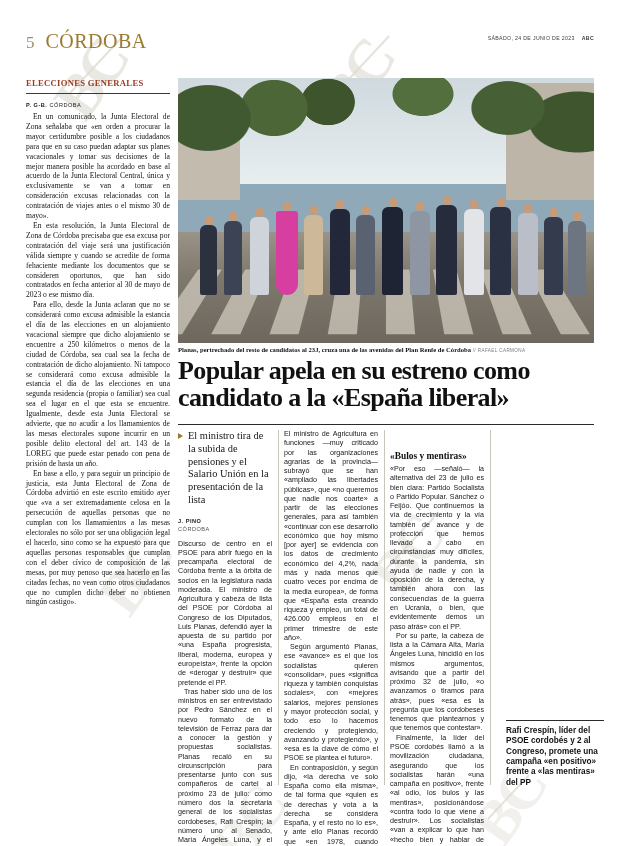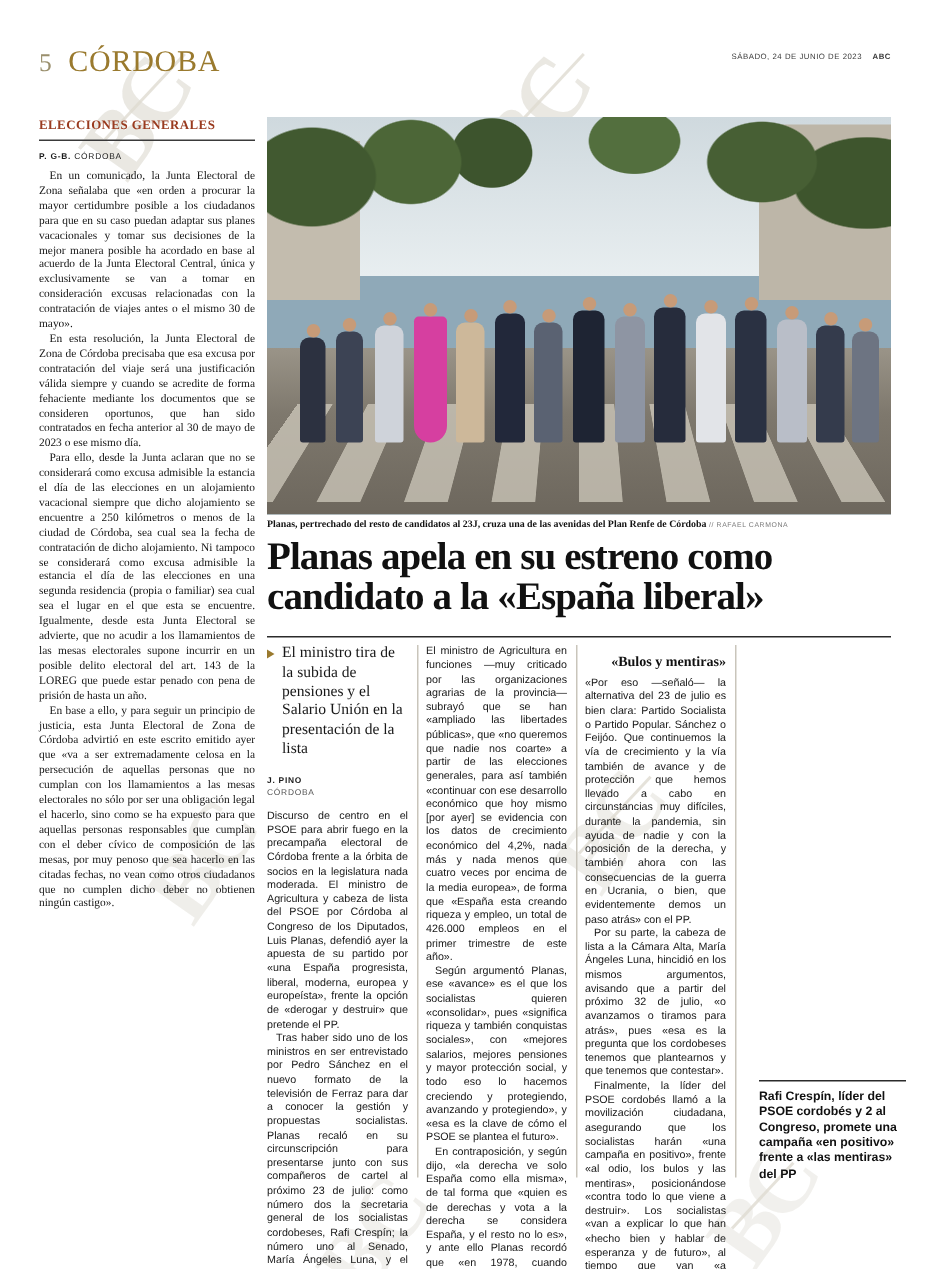--- a/index.html
+++ b/index.html
@@ -95,21 +95,21 @@
         border-bottom:3.4px solid transparent;}
   .sig{font-family:"Liberation Sans",sans-serif;font-size:5.6px;letter-spacing:.5px;
        line-height:1.5;margin:0 0 6px 0;}
   .sig b{font-weight:700;}
   .sig .loc{color:#555;}
   .stext{font-family:"Liberation Sans",sans-serif;font-size:7.15px;line-height:1.295;
          text-align:justify;color:#171717;}
   .stext p{margin:0;text-indent:6px;}
   .stext p.first{text-indent:0;}
   .crosshead{font-family:"Liberation Serif",serif;font-weight:700;font-size:9.4px;
-         color:#111;margin:7px 0 4px 0;text-align:right;}
+         color:#111;margin:21px 0 4px 0;}
   .pullquote{font-family:"Liberation Sans",sans-serif;font-weight:700;font-size:8.2px;
          line-height:1.26;color:#111;border-top:1px solid #2b2b2b;padding-top:5px;}
 </style>
 </head>
 <body>
 
 <div class="page">
 
   <div class="wm wm-abc" style="left:52px;top:44px;">BC</div>
   <div class="wm-slash" style="left:70px;top:92px;width:78px;transform:rotate(-47deg);"></div>
@@ -200,21 +200,21 @@
             <span class="head"></span>
           </div>
       </div>
     </div>
   </div>
   <div class="cap">
     <span>Planas, pertrechado del resto de candidatos al 23J, cruza una de las avenidas del Plan Renfe de Córdoba</span>
     <span class="credit">// RAFAEL CARMONA</span>
   </div>
 
-  <h1 class="mainhead">Planas apela en su estreno como candidato a la «España liberal»</h1>
+  <h1 class="mainhead">Popular apela en su estreno como candidato a la «España liberal»</h1>
   <div class="sub-rule"></div>
 
   <div class="story-cols">
 
     <div class="vrule" style="left:100px;"></div>
     <div class="vrule" style="left:206px;"></div>
     <div class="vrule" style="left:312px;"></div>
 
     <div class="scol c1">
       <div class="lead">

